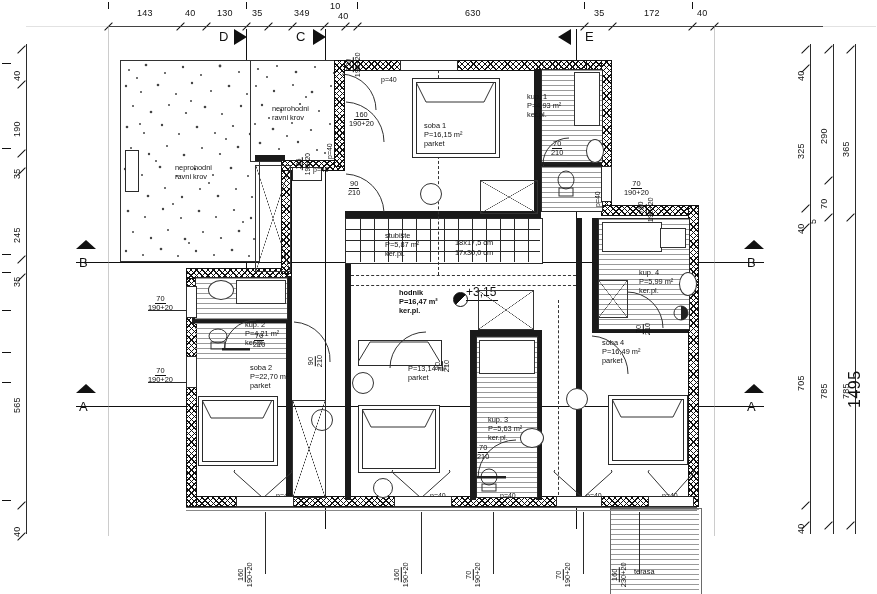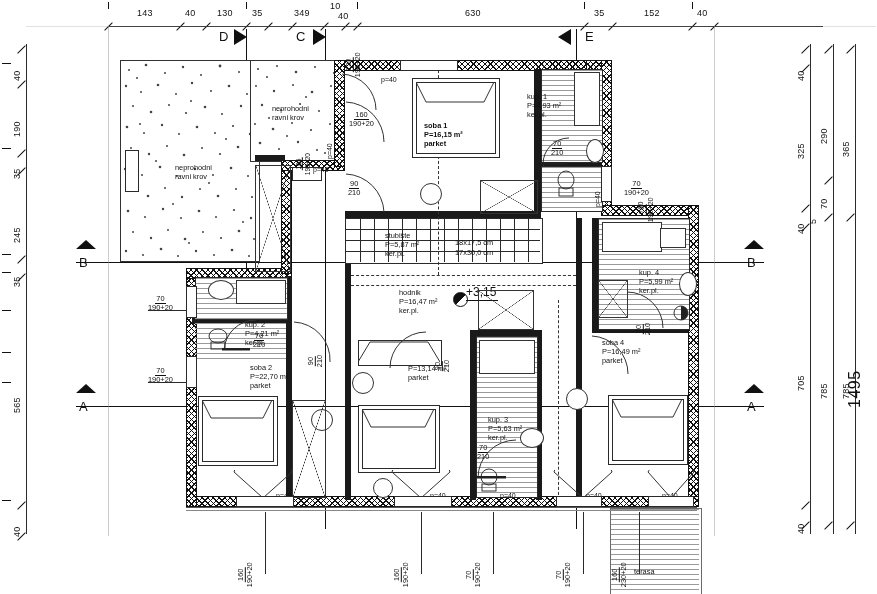--- a/index.html
+++ b/index.html
@@ -118,21 +118,21 @@
 
   <div class="dimtxt" style="left:137px;top:9px;">143</div>
   <div class="dimtxt" style="left:185px;top:9px;">40</div>
   <div class="dimtxt" style="left:217px;top:9px;text-align:center;">130</div>
   <div class="dimtxt" style="left:252px;top:9px;">35</div>
   <div class="dimtxt" style="left:294px;top:9px;">349</div>
   <div class="dimtxt" style="left:338px;top:12px;">40</div>
   <div class="dimtxt" style="left:330px;top:2px;">10</div>
   <div class="dimtxt" style="left:465px;top:9px;">630</div>
   <div class="dimtxt" style="left:594px;top:9px;">35</div>
-  <div class="dimtxt" style="left:644px;top:9px;">152</div>
+  <div class="dimtxt" style="left:644px;top:9px;">172</div>
   <div class="dimtxt" style="left:697px;top:9px;">40</div>
 
   <div class="tick h" style="left:108px;top:2px;height:7px;"></div>
   <div class="tick h" style="left:246px;top:2px;height:7px;"></div>
   <div class="tick h" style="left:357px;top:2px;height:7px;"></div>
   <div class="tick h" style="left:584px;top:2px;height:7px;"></div>
   <div class="tick h" style="left:692px;top:2px;height:7px;"></div>
 
   <div class="dimline v" style="left:26px;top:44px;height:490px;"></div>
   <div class="slash" style="left:21px;top:44px;"></div>
@@ -412,42 +412,42 @@
   <div class="treadv" style="left:528px;top:218px;height:44px;"></div>
 
   <div class="rlabel" style="left:385px;top:231px;">
     <div>stubište</div>
     <div>P=5,87 m²</div>
     <div>ker.pl.</div>
   </div>
   <div class="rlabel" style="left:455px;top:238px;">18x17,5 cm</div>
   <div class="rlabel" style="left:455px;top:248px;">17x30,0 cm</div>
 
-  <div class="rlabel" style="left:399px;top:288px;">
+  <div class="rlabel" style="left:399px;top:288px;font-weight:bold;">
     <div>hodnik</div>
     <div>P=16,47 m²</div>
     <div>ker.pl.</div>
   </div>
   <div class="lvlmark" style="left:453px;top:292px;"></div>
   <div class="lvl" style="left:466px;top:285px;">+3,15</div>
   <div class="lvlrule" style="left:466px;top:300px;width:32px;"></div>
 
   <div class="dash" style="left:351px;top:275px;width:225px;"></div>
   <div class="dash" style="left:351px;top:285px;width:225px;"></div>
   <div class="dashv" style="left:438px;top:60px;height:215px;"></div>
   <div class="dashv" style="left:543px;top:60px;height:152px;"></div>
   <div class="dashv" style="left:558px;top:300px;height:200px;"></div>
 
   <div class="thinrect" style="left:412px;top:78px;width:86px;height:78px;"></div>
   <div class="thinrect" style="left:416px;top:82px;width:78px;height:70px;"></div>
   <div class="fline" style="left:416px;top:82px;width:78px;height:1px;"></div>
   <svg class="ab" style="left:416px;top:82px;" width="78" height="22">
     <polyline points="0,0 10,20 68,20 78,0" fill="none" stroke="#333" stroke-width="1"></polyline>
   </svg>
-  <div class="rlabel" style="left:424px;top:121px;font-weight:bold;">
+  <div class="rlabel" style="left:424px;top:121px;">
     <div>soba 1</div>
     <div>P=16,15 m²</div>
     <div>parket</div>
   </div>
   <div class="furnR" style="left:420px;top:183px;width:20px;height:20px;"></div>
   <div class="xbox" style="left:480px;top:180px;width:56px;height:32px;"></div>
 
   <div class="tiles" style="left:541px;top:69px;width:60px;height:92px;"></div>
   <div class="rlabel" style="left:527px;top:92px;">
     <div>kup. 1</div>

